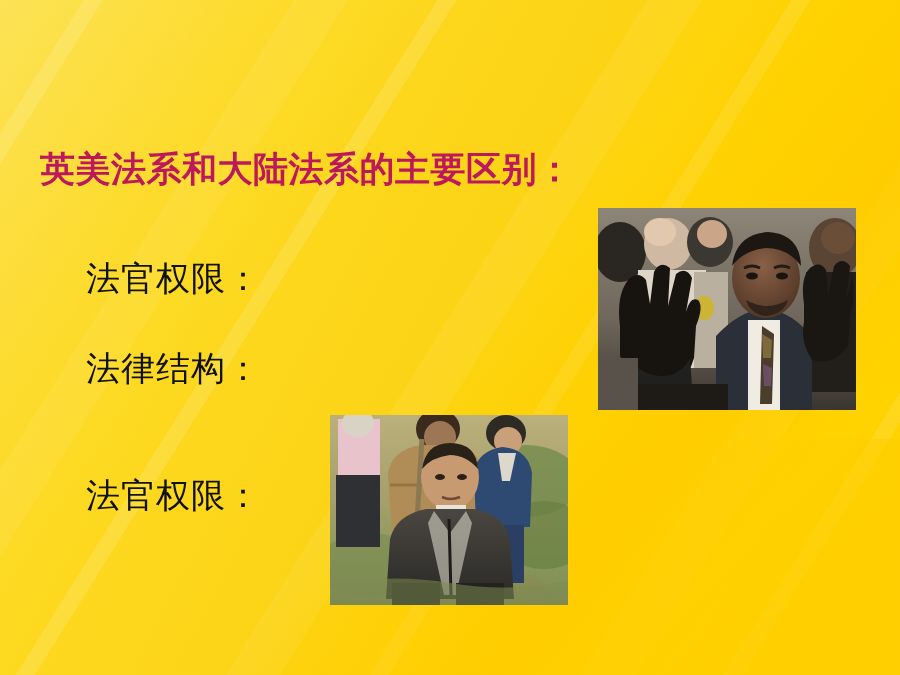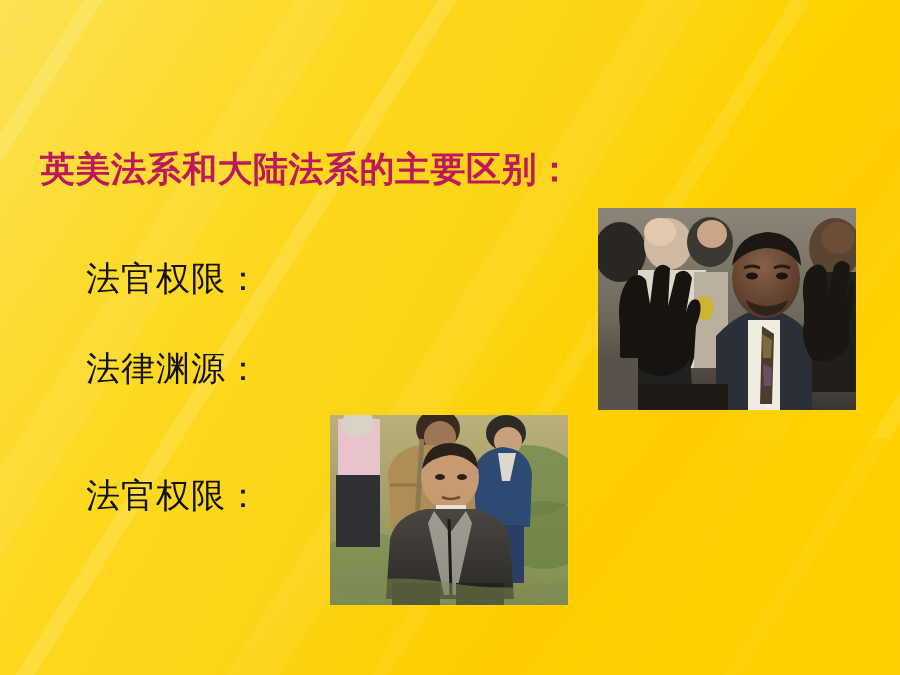--- a/index.html
+++ b/index.html
@@ -132,21 +132,21 @@
   <div class="bg-base"></div>
   <div class="bg-streaks"></div>
   <div class="bg-band-dark"></div>
   <div class="bg-highlight-tl"></div>
   <div class="bg-corner-br"></div>
 
   <div class="title">英美法系和大陆法系的主要区别：</div>
 
   <div class="bullet bullet-1">法官权限：</div>
 
-  <div class="bullet bullet-2">法律渊源：</div>
+  <div class="bullet bullet-2">法律结构：</div>
 
   <div class="bullet bullet-3">法官权限：</div>
 
   <div class="photo photo-courtroom">
     <svg viewBox="0 0 258 202" preserveAspectRatio="none">
       <defs>
         <linearGradient id="ctBg" x1="0" y1="0" x2="0" y2="1">
           <stop offset="0%" stop-color="#8d8577"></stop>
           <stop offset="55%" stop-color="#6f675b"></stop>
           <stop offset="100%" stop-color="#3a352f"></stop>

